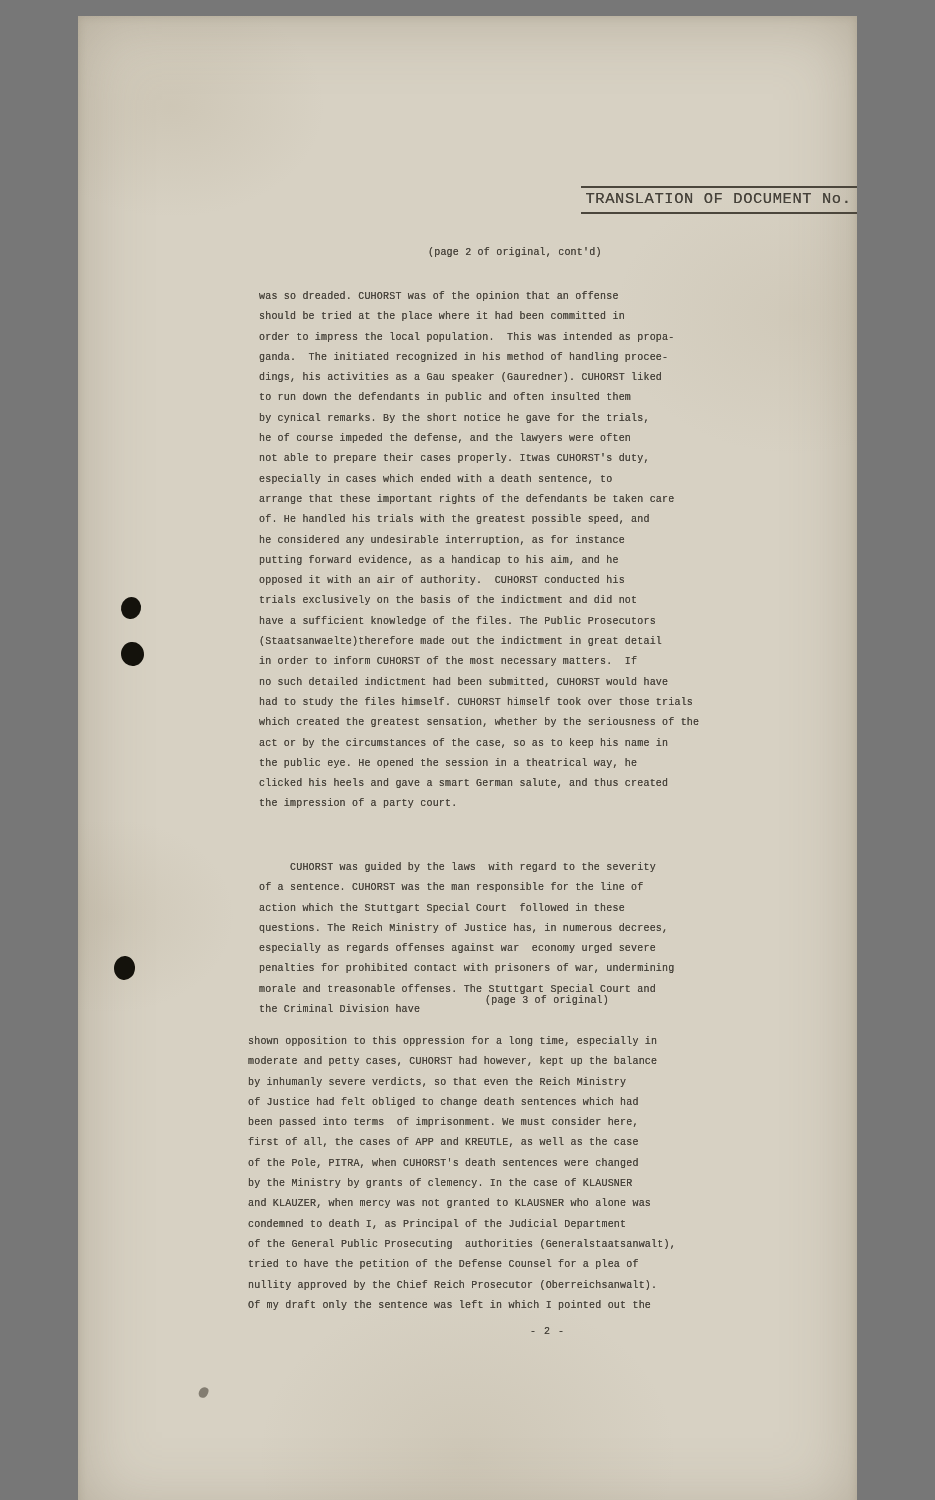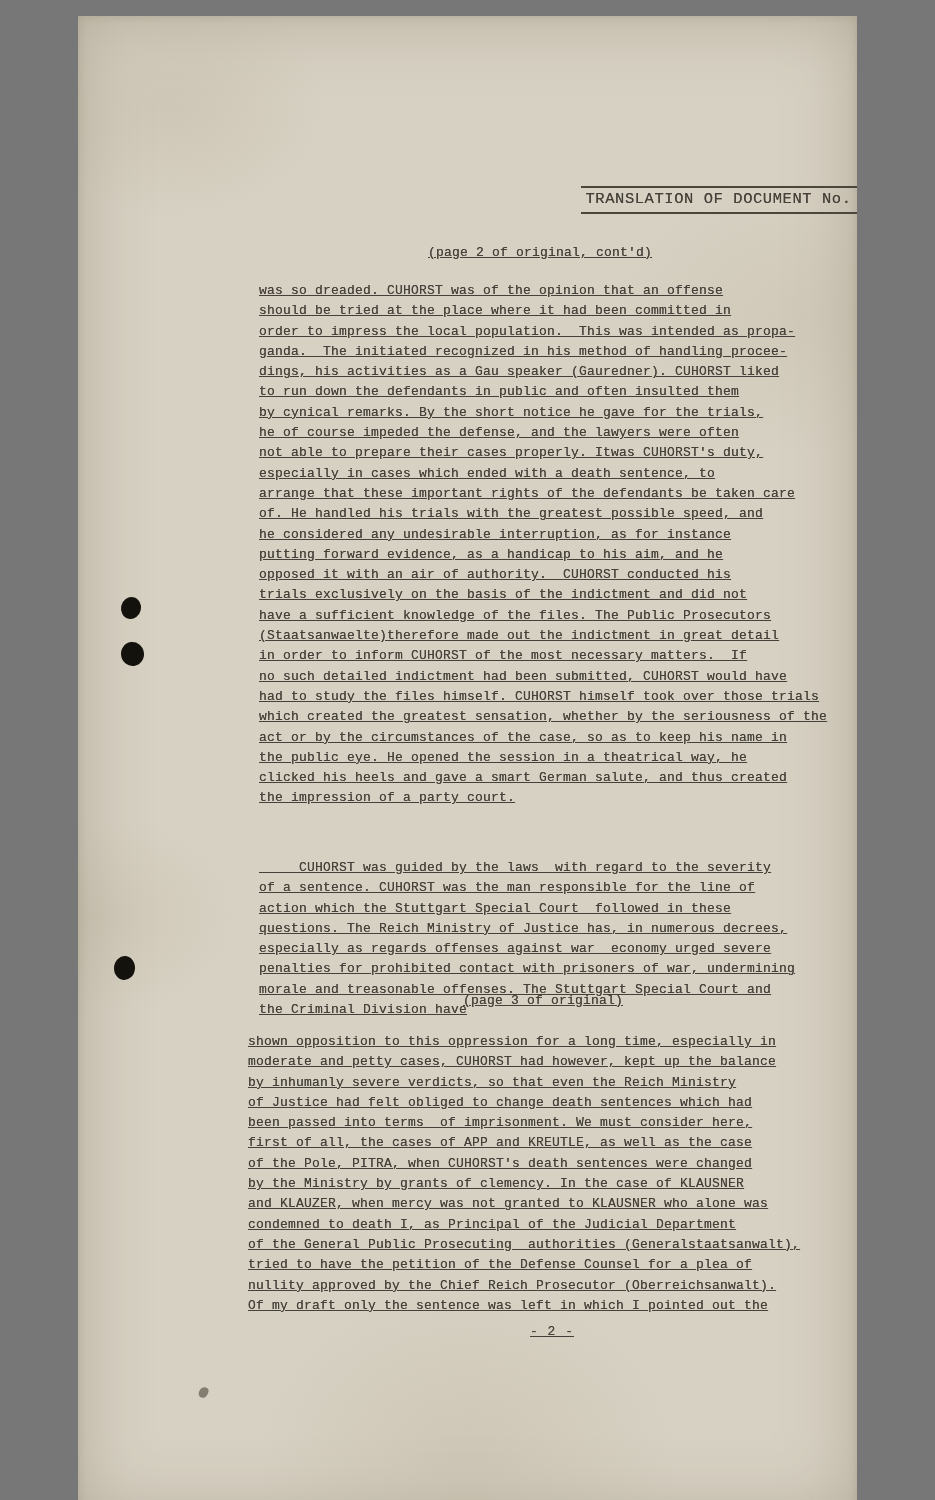--- a/index.html
+++ b/index.html
@@ -22,26 +22,25 @@
   .texture{
     position:absolute;inset:0;pointer-events:none;
     background:
       radial-gradient(220px 160px at 12% 6%, rgba(150,135,105,0.14), transparent 70%),
       radial-gradient(260px 200px at 92% 20%, rgba(150,135,105,0.10), transparent 70%),
       radial-gradient(300px 240px at 50% 96%, rgba(140,125,95,0.12), transparent 70%),
       radial-gradient(180px 140px at 4% 60%, rgba(150,135,105,0.12), transparent 70%);
   }
   .typed{
     position:absolute;
-    font-size:13px;
+    font-size:10px;
     line-height:20.3px;
     letter-spacing:0.2px;
     white-space:pre;
     text-shadow:0 0 0.6px rgba(62,56,46,0.75);
-    text-decoration:underline;
   }
   .doc-header{
     position:absolute;
     top:170px;left:503px;width:344px;
     border-top:2px solid #4b463c;
     border-bottom:2px solid #4b463c;
     padding:2px 0 3px 0;
     text-align:center;
     font-size:15.5px;
     line-height:19px;
@@ -88,21 +87,21 @@
   <div class="hole hole2"></div>
   <div class="hole hole3"></div>
   <div class="speck"></div>
 
   <div class="doc-header">
     <div>TRANSLATION OF DOCUMENT No. NG-855</div>
   </div>
 
   <div class="typed heading-line" style="top:227px;left:350px;">(page 2 of original, cont'd)</div>
 
-  <div class="typed" style="top:265px;left:181px;">was so dreaded. CUHORST was of the opinion that an offense
+  <div class="typed" style="top:271px;left:181px;">was so dreaded. CUHORST was of the opinion that an offense
 should be tried at the place where it had been committed in
 order to impress the local population.  This was intended as propa-
 ganda.  The initiated recognized in his method of handling procee-
 dings, his activities as a Gau speaker (Gauredner). CUHORST liked
 to run down the defendants in public and often insulted them
 by cynical remarks. By the short notice he gave for the trials,
 he of course impeded the defense, and the lawyers were often
 not able to prepare their cases properly. Itwas CUHORST's duty,
 especially in cases which ended with a death sentence, to
 arrange that these important rights of the defendants be taken care
@@ -124,21 +123,21 @@
 
   <div class="typed" style="top:842px;left:181px;">     CUHORST was guided by the laws  with regard to the severity
 of a sentence. CUHORST was the man responsible for the line of
 action which the Stuttgart Special Court  followed in these
 questions. The Reich Ministry of Justice has, in numerous decrees,
 especially as regards offenses against war  economy urged severe
 penalties for prohibited contact with prisoners of war, undermining
 morale and treasonable offenses. The Stuttgart Special Court and
 the Criminal Division have</div>
 
-  <div class="typed heading-line" style="top:975px;left:385px;">(page 3 of original)</div>
+  <div class="typed heading-line" style="top:975px;left:407px;">(page 3 of original)</div>
 
   <div class="typed" style="top:1016px;left:170px;">shown opposition to this oppression for a long time, especially in
 moderate and petty cases, CUHORST had however, kept up the balance
 by inhumanly severe verdicts, so that even the Reich Ministry
 of Justice had felt obliged to change death sentences which had
 been passed into terms  of imprisonment. We must consider here,
 first of all, the cases of APP and KREUTLE, as well as the case
 of the Pole, PITRA, when CUHORST's death sentences were changed
 by the Ministry by grants of clemency. In the case of KLAUSNER
 and KLAUZER, when mercy was not granted to KLAUSNER who alone was

